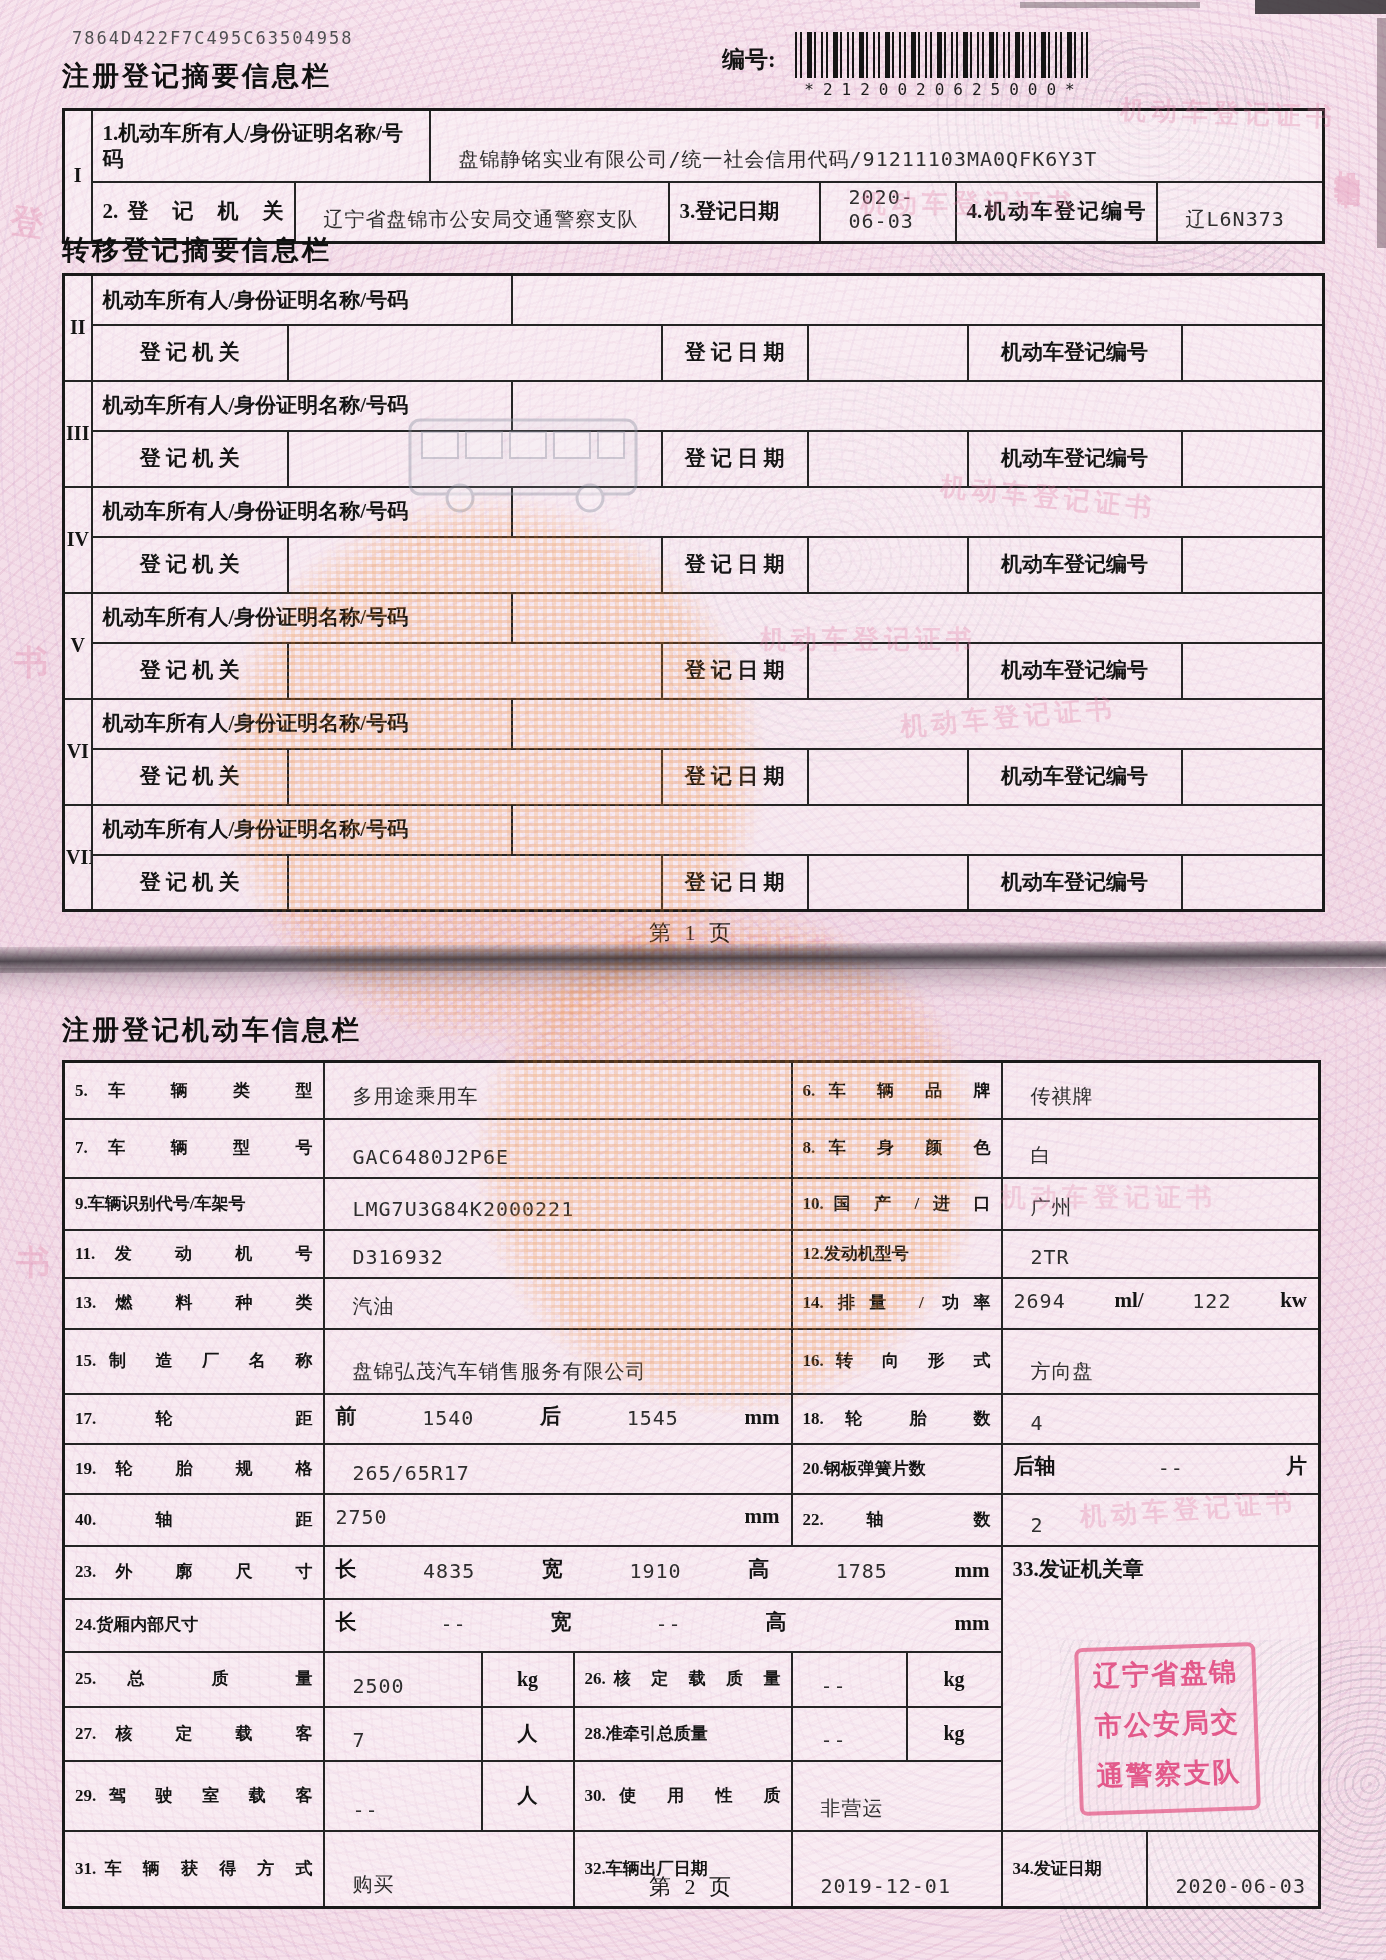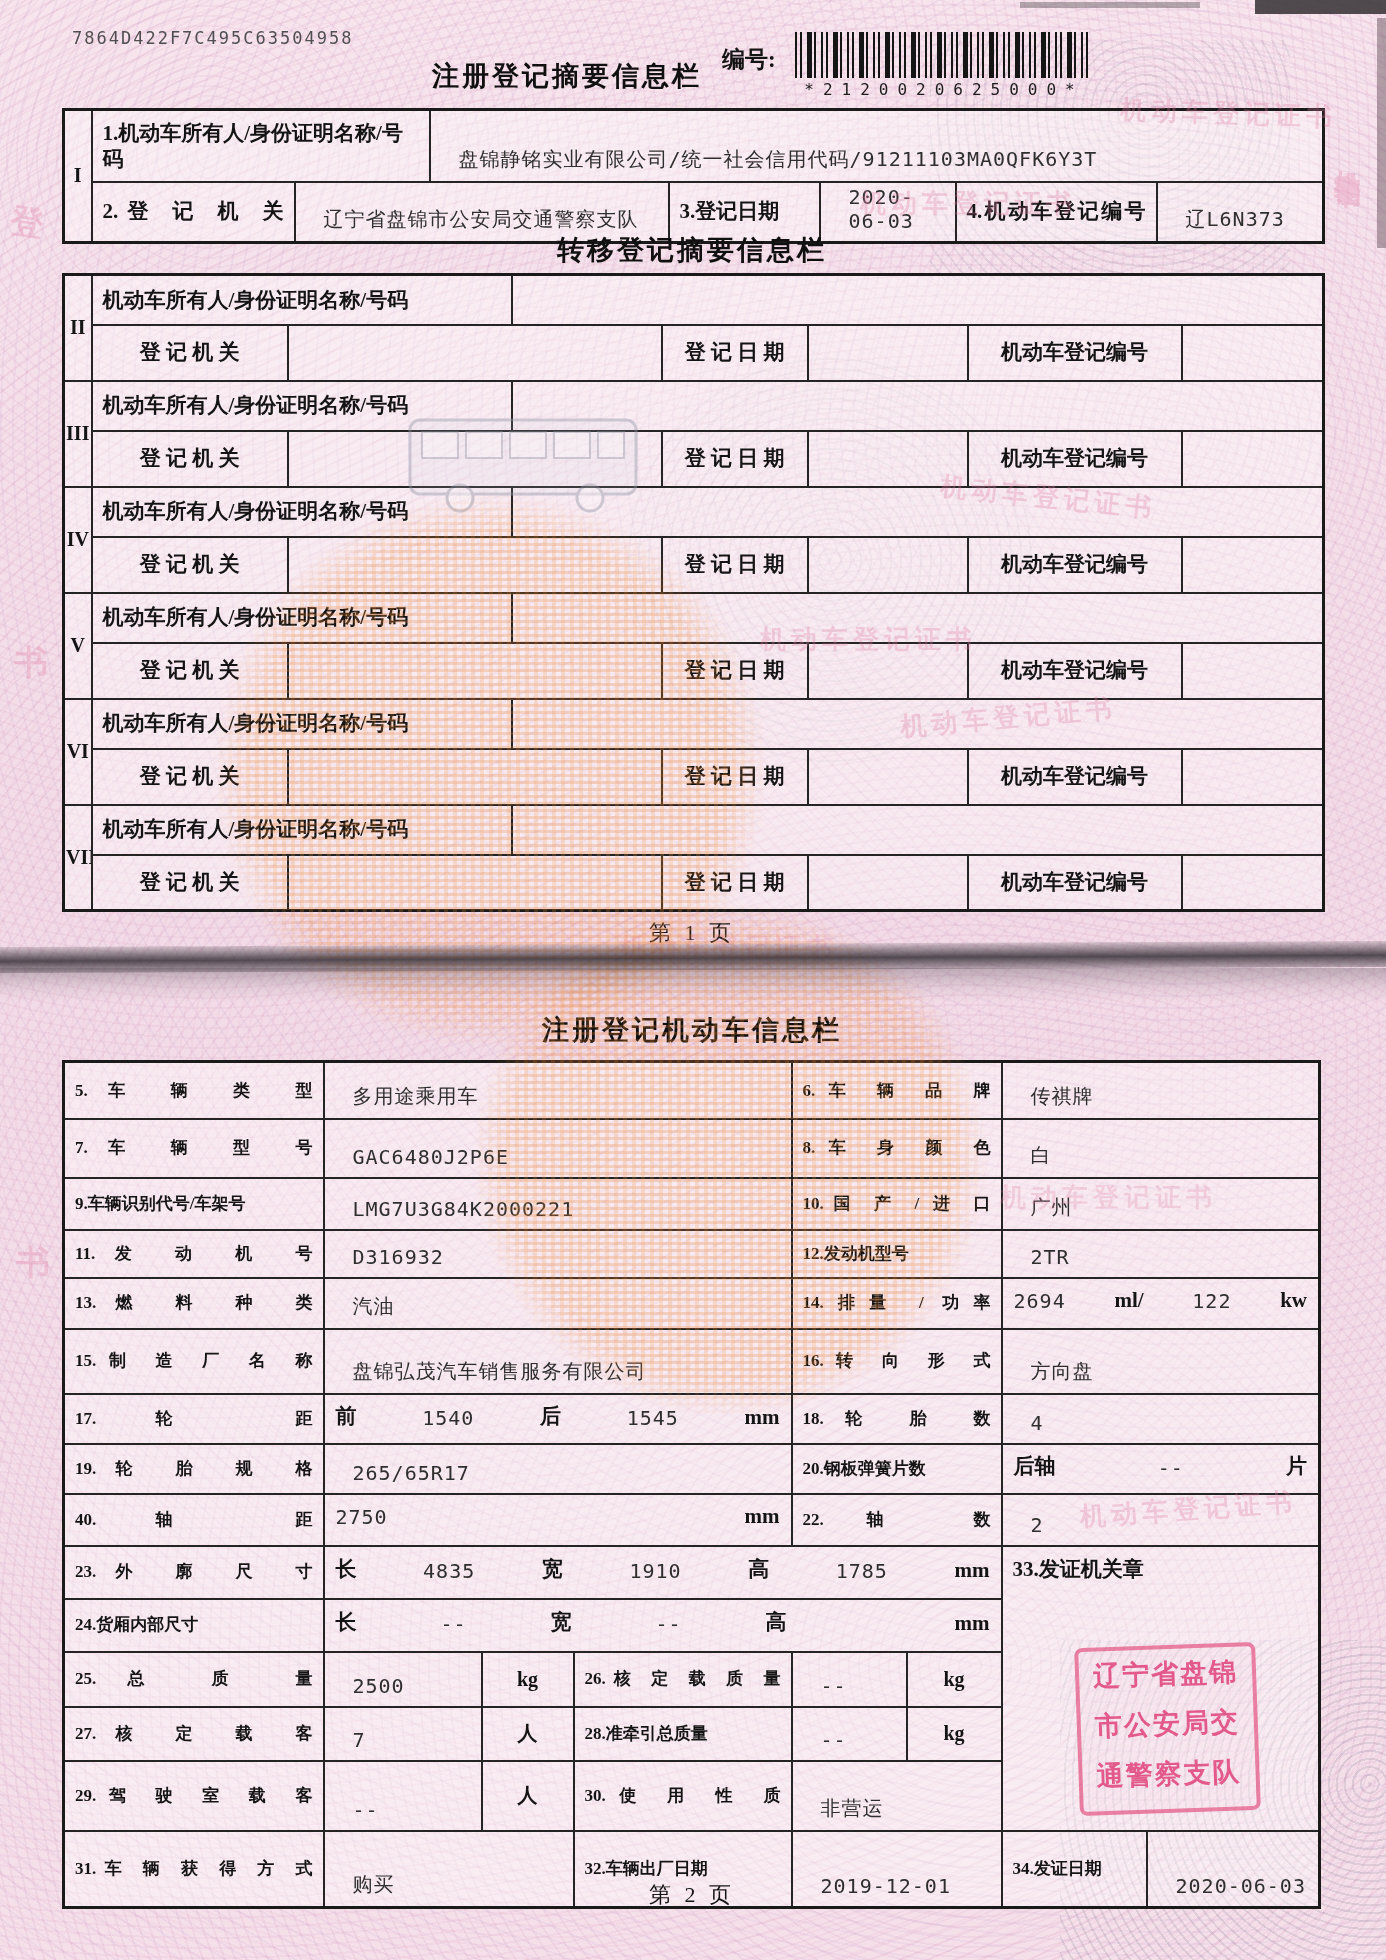--- a/index.html
+++ b/index.html
@@ -37,26 +37,26 @@
   .band2{top:968px;height:34px;background:linear-gradient(180deg, rgba(90,78,88,.35), rgba(150,132,142,.15) 60%, rgba(0,0,0,0));}
   .mark1{position:absolute;left:1255px;top:0;width:131px;height:14px;background:#332f33;opacity:.85;z-index:8;}
   .mark2{position:absolute;left:1020px;top:2px;width:180px;height:6px;background:#4a4349;opacity:.4;z-index:8;}
   .edge{position:absolute;left:1377px;top:18px;width:9px;height:230px;background:#6b5560;opacity:.5;z-index:8;}
   
   .serial{left:72px;top:28px;font-family:"DejaVu Sans Mono","Liberation Mono",monospace;font-size:17px;letter-spacing:2px;color:#4f4f52;z-index:2;}
   .enhao{left:722px;top:44px;font-size:23px;font-weight:700;z-index:2;}
   .bars{left:795px;top:32px;width:298px;height:46px;z-index:2;
     background:repeating-linear-gradient(90deg,#151515 0 2px,rgba(0,0,0,0) 2px 5px,#151515 5px 7px,rgba(0,0,0,0) 7px 12px,#151515 12px 17px,rgba(0,0,0,0) 17px 19px,#151515 19px 21px,rgba(0,0,0,0) 21px 26px);}
   .bartext{left:790px;top:80px;width:308px;text-align:center;font-family:"DejaVu Sans Mono","Liberation Mono",monospace;font-size:16px;letter-spacing:9px;color:#1c1c1c;z-index:2;}
-  .h1{font-size:27px;font-weight:700;letter-spacing:3px;text-align:center;z-index:2;color:#101010;}
+  .h1{font-size:27px;font-weight:700;letter-spacing:3px;z-index:2;color:#101010;}
   .t1{left:62px;top:58px;width:1010px;}
   .tt{left:62px;top:232px;width:1260px;}
   .t2{left:62px;top:1012px;width:1260px;}
   .pagefoot{left:62px;width:1260px;text-align:center;font-size:22px;letter-spacing:4px;z-index:2;}
-  .p1{top:918px;} .p2{top:1872px;margin-top:8px;}
+  .p1{top:918px;} .p2{top:1872px;}
   
   table.tbl{position:absolute;border-collapse:collapse;table-layout:fixed;z-index:2;border:3px solid #1a1a1a;}
   table.tbl td{border:2px solid #242424;background:rgba(255,255,255,.40);overflow:hidden;}
   td.roman{text-align:center;font-size:20px;font-weight:600;background:rgba(255,255,255,.30);}
   td.lbl{font-size:21px;font-weight:600;padding:2px 10px;vertical-align:middle;line-height:1.25;}
   td.sp{text-align:justify;text-align-last:justify;}
   td.tc{text-align:center;}
   td.val{font-family:"DejaVu Sans Mono","Liberation Mono",monospace;font-size:20px;color:#2e2e2e;vertical-align:bottom;padding:2px 8px 8px 28px;letter-spacing:1px;background:rgba(255,255,255,.55);}
   td.unit{font-size:20px;font-weight:600;text-align:center;vertical-align:middle;background:rgba(255,255,255,.40);font-family:"Liberation Serif",serif;}
   td.topcell{vertical-align:top;padding:8px 10px;font-size:21px;font-weight:600;background:rgba(255,255,255,.35);}

